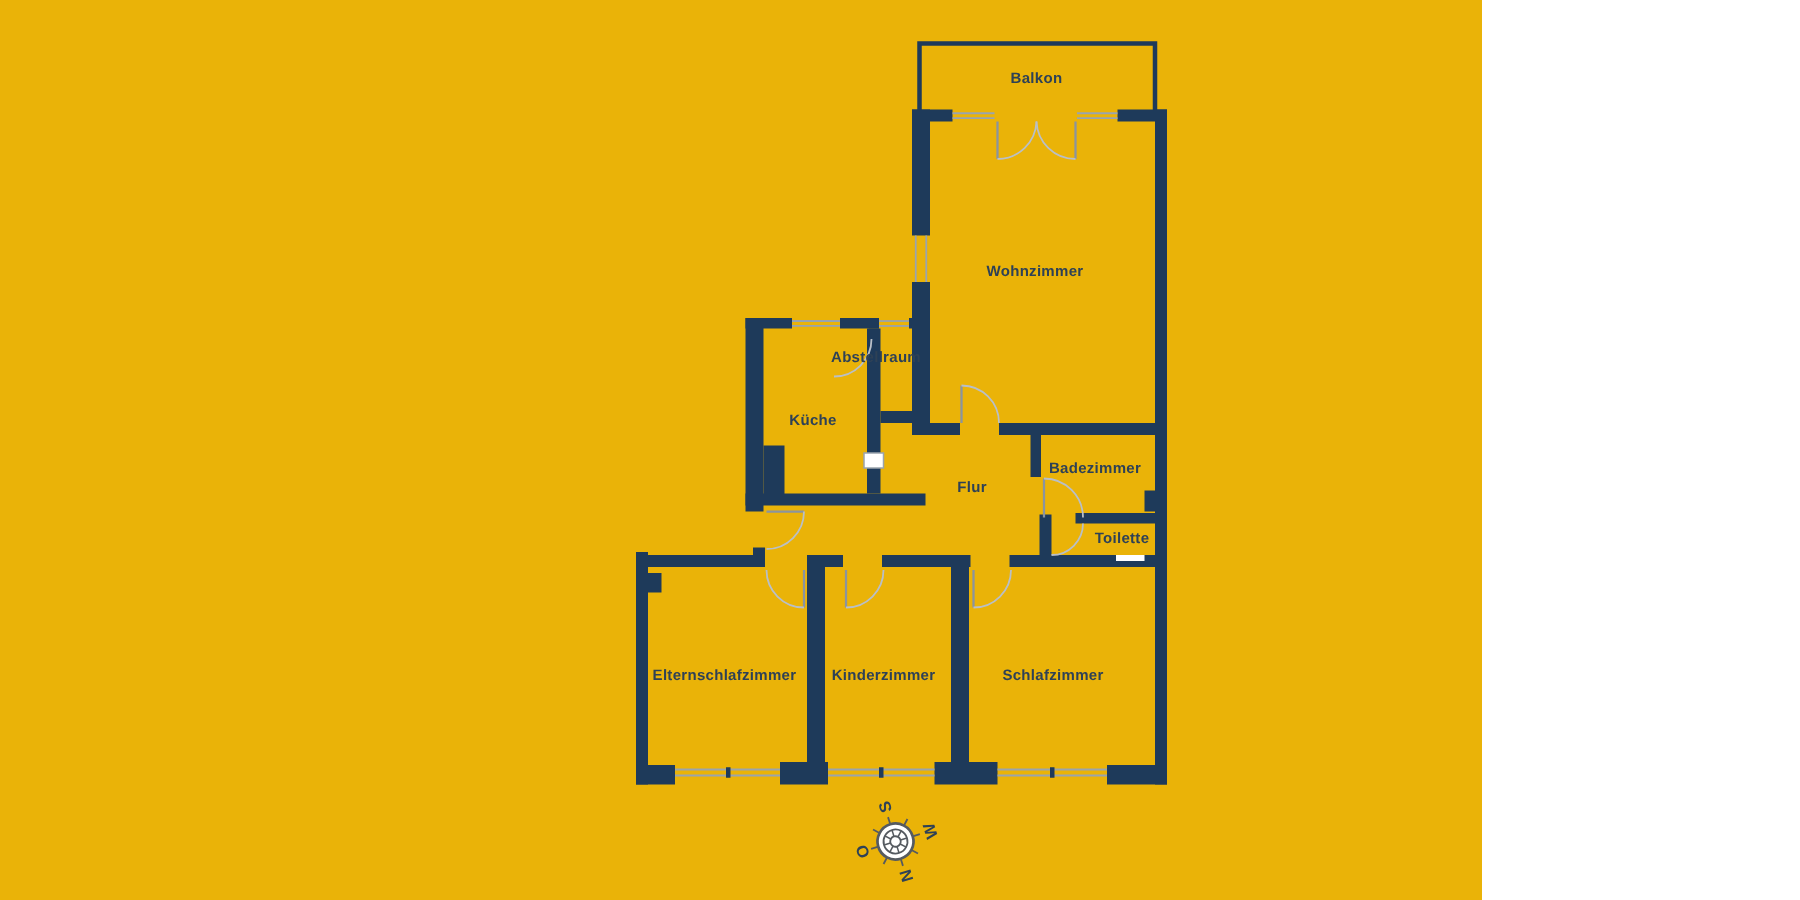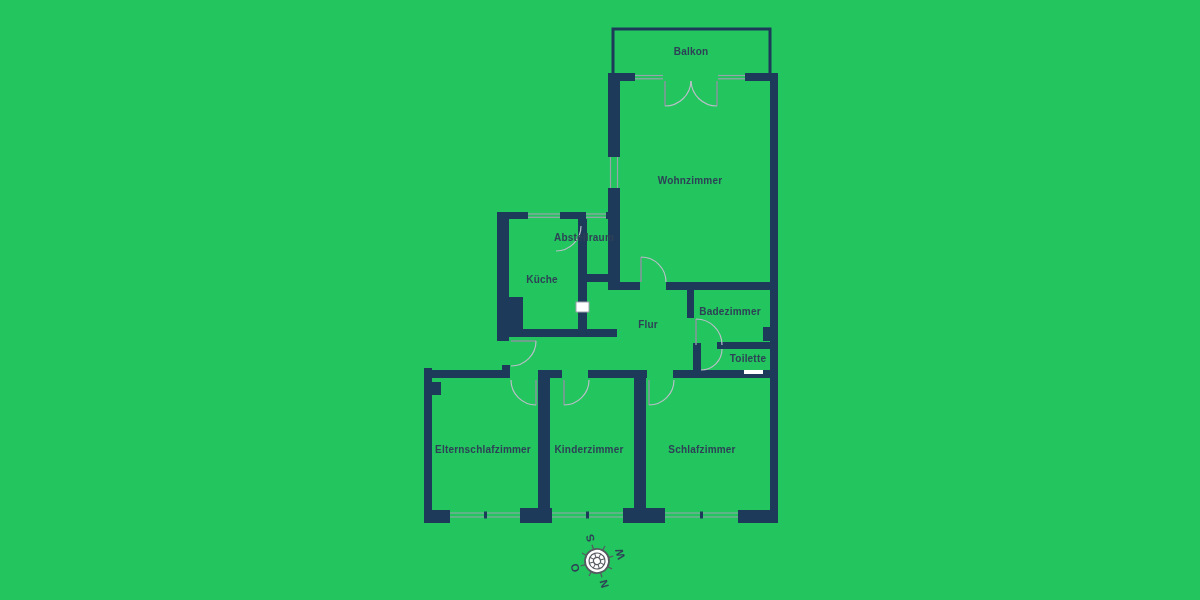--- a/index.html
+++ b/index.html
@@ -1,20 +1,20 @@
 <!DOCTYPE html>
 <html><head>
 <meta charset="utf-8">
 <style>
   html, body { margin: 0; padding: 0; background: #ffffff; }
   body {
     width: 1200px; height: 600px; overflow: hidden;
     font-family: "Liberation Sans", sans-serif;
   }
-  .stage { position: relative; width: 1200px; height: 600px; background: #22c55e; text-decoration: underline; }
+  .stage { position: relative; width: 988px; height: 600px; background: #eab308; text-decoration: underline; }
   svg { display: block; }
   .room-label {
     font-family: "Liberation Sans", sans-serif;
     font-size: 10px; font-weight: bold; fill: #2e4156;
     text-anchor: middle; letter-spacing: 0.2px;
   }
   .compass-letter {
     font-family: "Liberation Sans", sans-serif;
     font-size: 11px; font-weight: bold; fill: #2e4156;
     text-anchor: middle;

